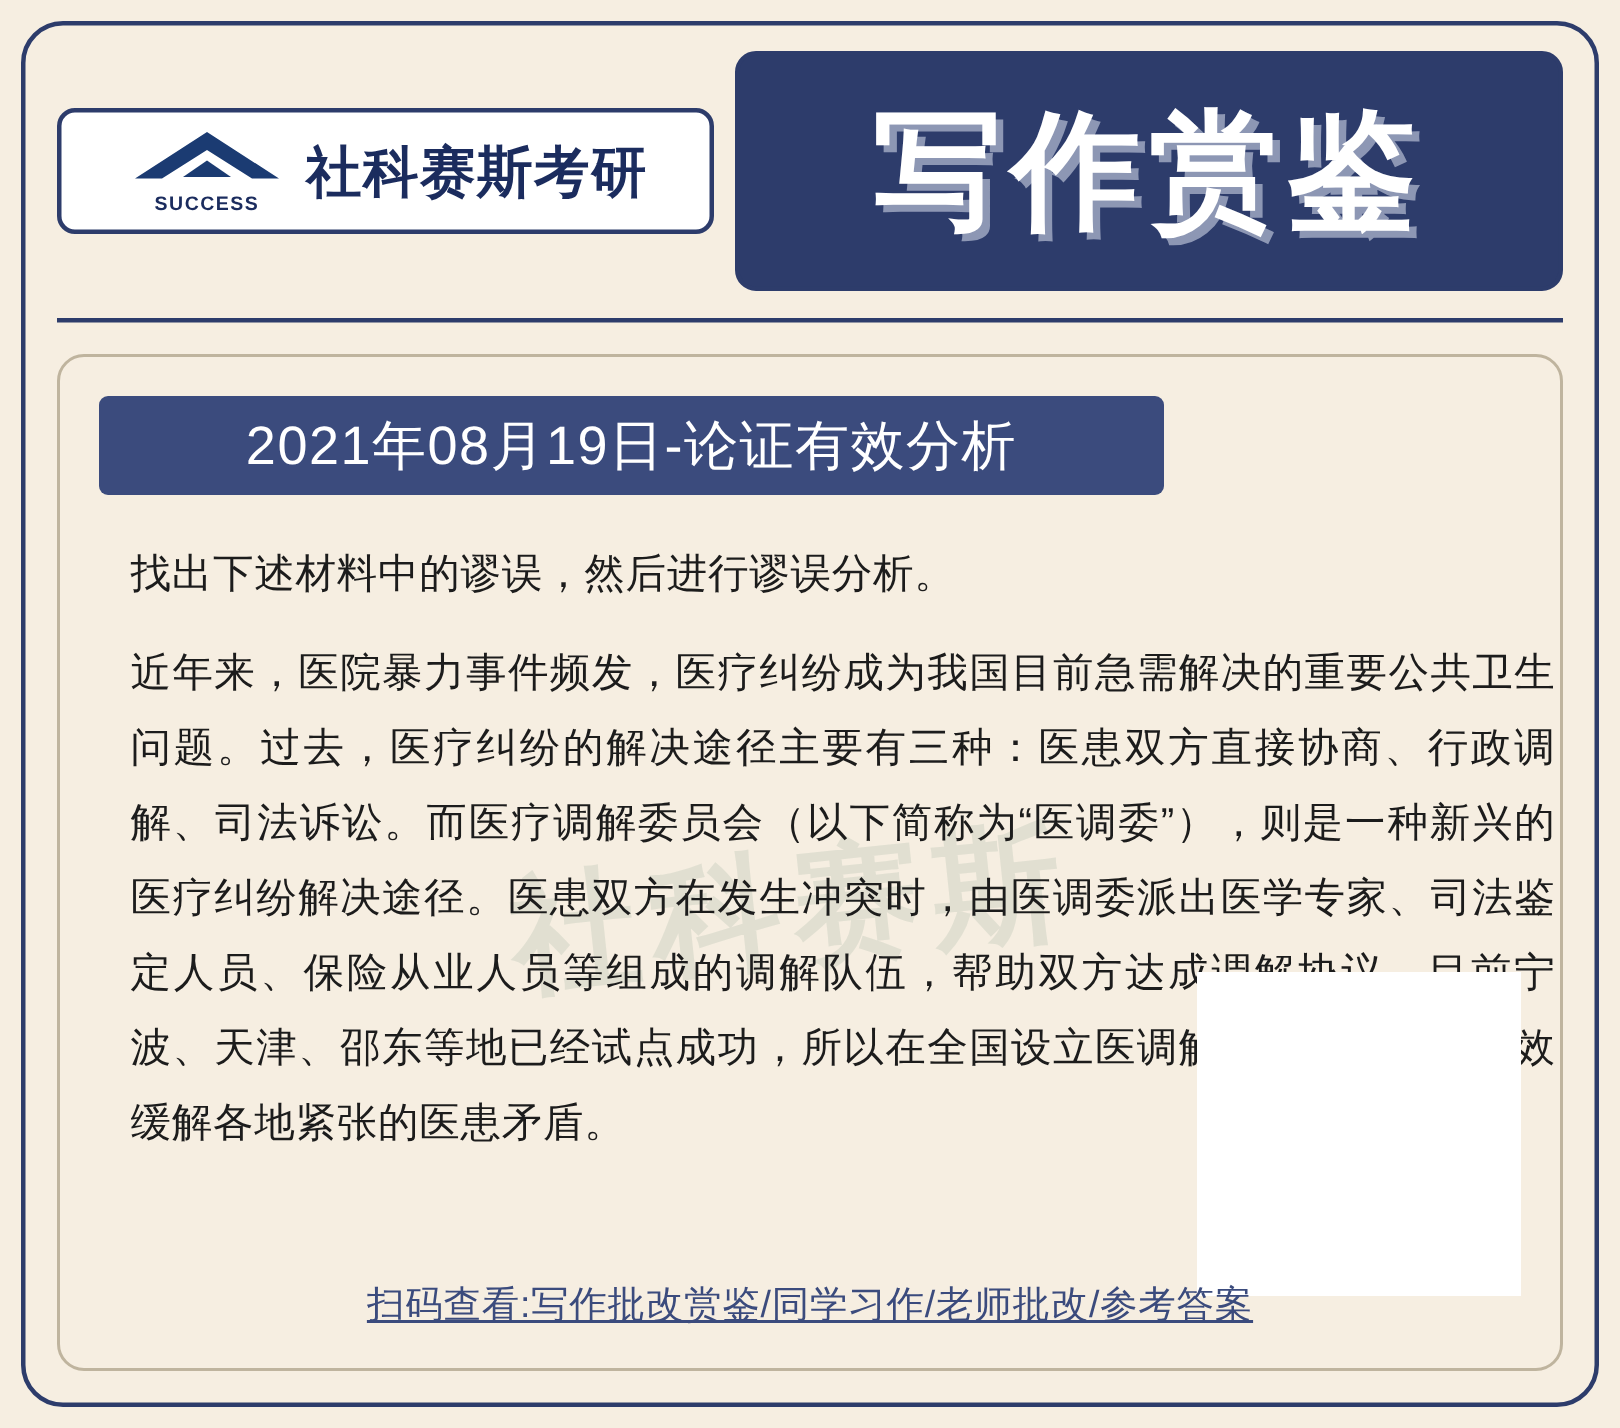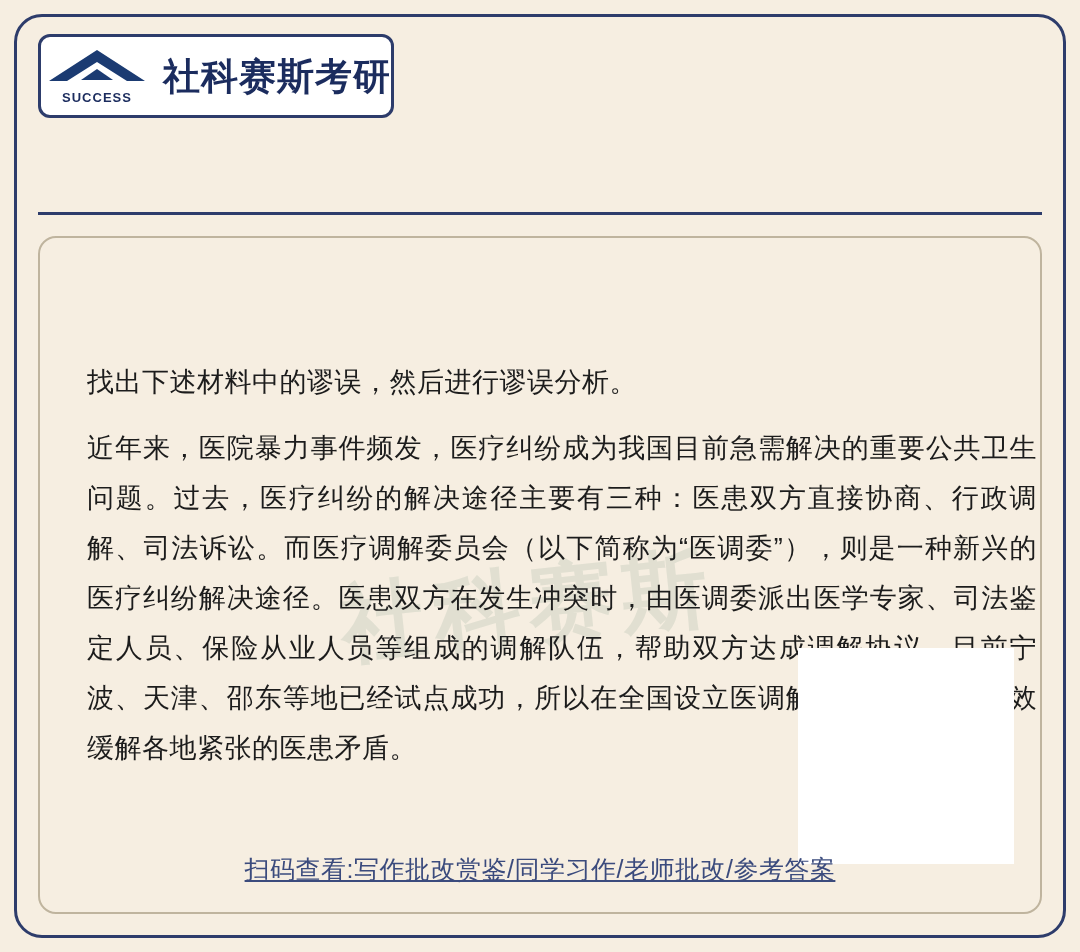--- a/index.html
+++ b/index.html
@@ -44,22 +44,23 @@
     width: 1004px;
     height: 160px;
     display: flex;
     flex-direction: row;
     gap: 14px;
   }
 
   .brand-col {
     width: 438px;
     display: flex;
-    flex-direction: row;
+    flex-direction: column;
     gap: 25px;
+    justify-content: center;
   }
 
   .logo-box {
     height: 84px;
     border: 3px solid #2d3c6b;
     border-radius: 12px;
     background: #ffffff;
     display: flex;
     align-items: center;
     justify-content: center;
@@ -259,26 +260,30 @@
             <path d="M56 3 L104 34 L86 34 L56 15 L26 34 L8 34 Z" fill="#1b3b72"></path>
             <path d="M56 22 L72 33 L40 33 Z" fill="#1b3b72"></path>
           </svg>
           <div class="success-word">SUCCESS</div>
         </div>
         <div class="logo-text">社科赛斯考研</div>
       </div>
 
     </div>
 
+    <div class="title-box">
+      <div class="big-title">写作赏鉴</div>
+    </div>
   </div>
 
   <div class="divider"></div>
 
   <div class="content-card">
 
+    <div class="doc-title">2021年08月19日-论证有效分析</div>
 
     <div class="watermark">社科赛斯</div>
 
     <div class="body-text">
       <p class="para">找出下述材料中的谬误，然后进行谬误分析。</p>
       <p class="para indent">近年来，医院暴力事件频发，医疗纠纷成为我国目前急需解决的重要公共卫生问题。过去，医疗纠纷的解决途径主要有三种：医患双方直接协商、行政调解、司法诉讼。而医疗调解委员会（以下简称为“医调委”），则是一种新兴的医疗纠纷解决途径。医患双方在发生冲突时，由医调委派出医学专家、司法鉴定人员、保险从业人员等组成的调解队伍，帮助双方达成调解协议。目前宁波、天津、邵东等地已经试点成功，所以在全国设立医调解委员会，将会有效缓解各地紧张的医患矛盾。</p>
     </div>
 
     <div class="qr">
       <div class="qr-grid" id="qr-grid">

